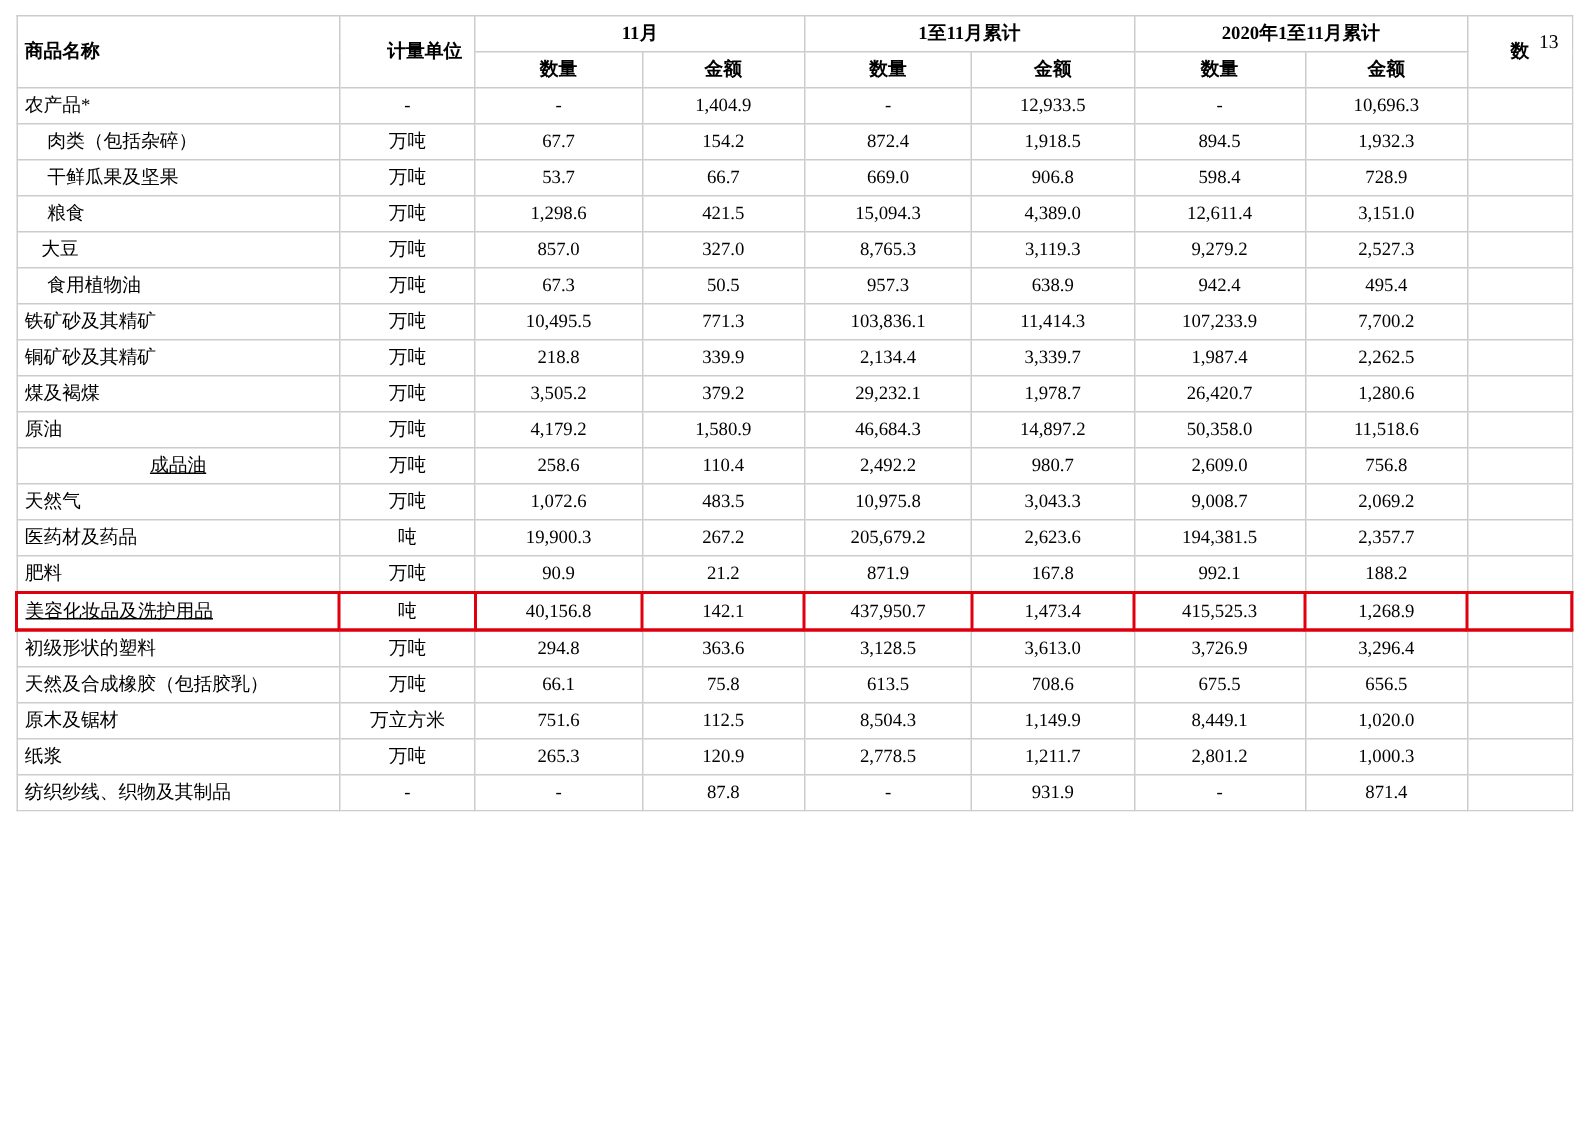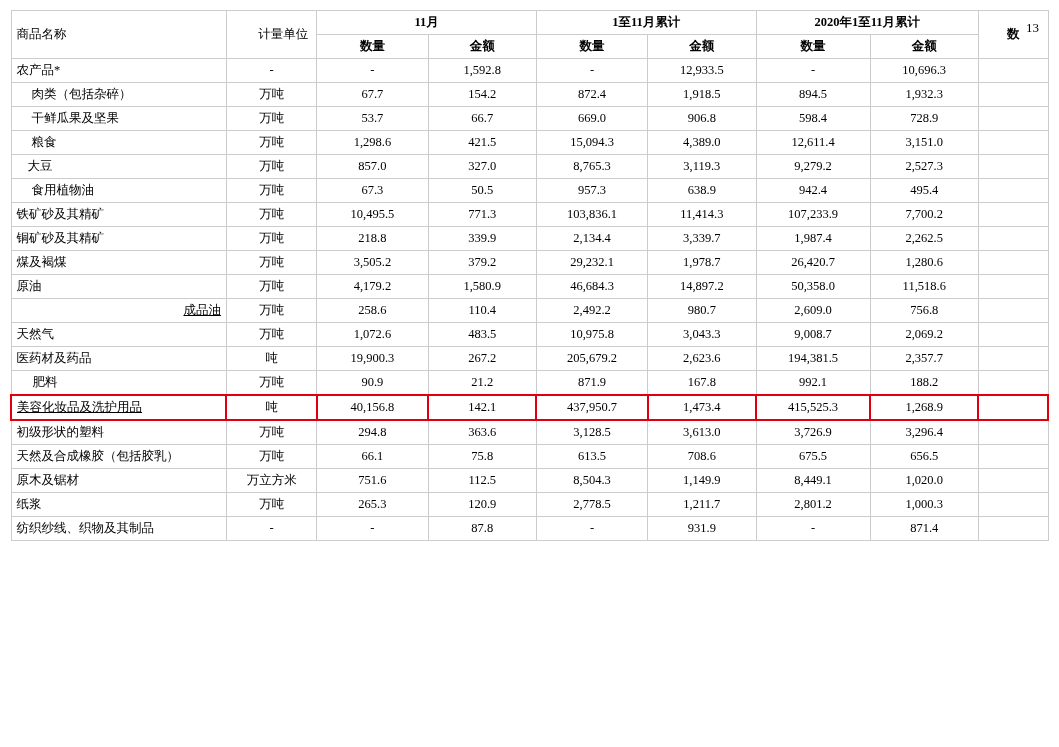--- a/index.html
+++ b/index.html
@@ -27,21 +27,21 @@
       white-space: nowrap;
       font-size: 12.5px;
     }
     .col-name {
       text-align: left;
       width: 160px;
     }
     .col-unit { width: 65px; padding-left: 28px; }
     .header-main {
       background: #fff;
-      font-weight: normal;
+      font-weight: bold;
       margin-top: 44px;
     }
     .page-num {
       position: absolute;
       top: 10px;
       right: 10px;
       font-size: 13px;
     }
   </style>
 </head>
@@ -77,21 +77,21 @@
         <th>金额</th>
         <th>数量</th>
         <th>金额</th>
       </tr>
     </thead>
     <tbody id="table-body">
     <tr>
           <td class="col-name" style="padding-left: 5px; text-align: left; white-space: normal; word-break: keep-all;">农产品*</td>
           <td>-</td>
           <td>-</td>
-          <td>1,592.8</td>
+          <td>1,404.9</td>
           <td>-</td>
           <td>12,933.5</td>
           <td>-</td>
           <td>10,696.3</td>
           <td style="overflow: hidden;"></td>
         </tr>
         <tr>
           <td class="col-name" style="padding-left: 20px; text-align: left; white-space: normal; word-break: keep-all;">肉类（包括杂碎）</td>
           <td>万吨</td>
           <td>67.7</td>
@@ -184,21 +184,21 @@
           <td>万吨</td>
           <td>4,179.2</td>
           <td>1,580.9</td>
           <td>46,684.3</td>
           <td>14,897.2</td>
           <td>50,358.0</td>
           <td>11,518.6</td>
           <td style="overflow: hidden;"></td>
         </tr>
         <tr>
-          <td class="col-name" style="padding-left: 5px; text-align: right; white-space: normal; word-break: keep-all; text-decoration: underline;">成品油</td>
+          <td class="col-name" style="padding-left: 5px; text-align: center; white-space: normal; word-break: keep-all; text-decoration: underline;">成品油</td>
           <td>万吨</td>
           <td>258.6</td>
           <td>110.4</td>
           <td>2,492.2</td>
           <td>980.7</td>
           <td>2,609.0</td>
           <td>756.8</td>
           <td style="overflow: hidden;"></td>
         </tr>
         <tr>
@@ -217,21 +217,21 @@
           <td>吨</td>
           <td>19,900.3</td>
           <td>267.2</td>
           <td>205,679.2</td>
           <td>2,623.6</td>
           <td>194,381.5</td>
           <td>2,357.7</td>
           <td style="overflow: hidden;"></td>
         </tr>
         <tr>
-          <td class="col-name" style="padding-left: 21px; text-align: left; white-space: normal; word-break: keep-all;">肥料</td>
+          <td class="col-name" style="padding-left: 5px; text-align: left; white-space: normal; word-break: keep-all;">肥料</td>
           <td>万吨</td>
           <td>90.9</td>
           <td>21.2</td>
           <td>871.9</td>
           <td>167.8</td>
           <td>992.1</td>
           <td>188.2</td>
           <td style="overflow: hidden;"></td>
         </tr>
         <tr style="outline: rgb(224, 0, 13) solid 2.5px; outline-offset: -1px;">

